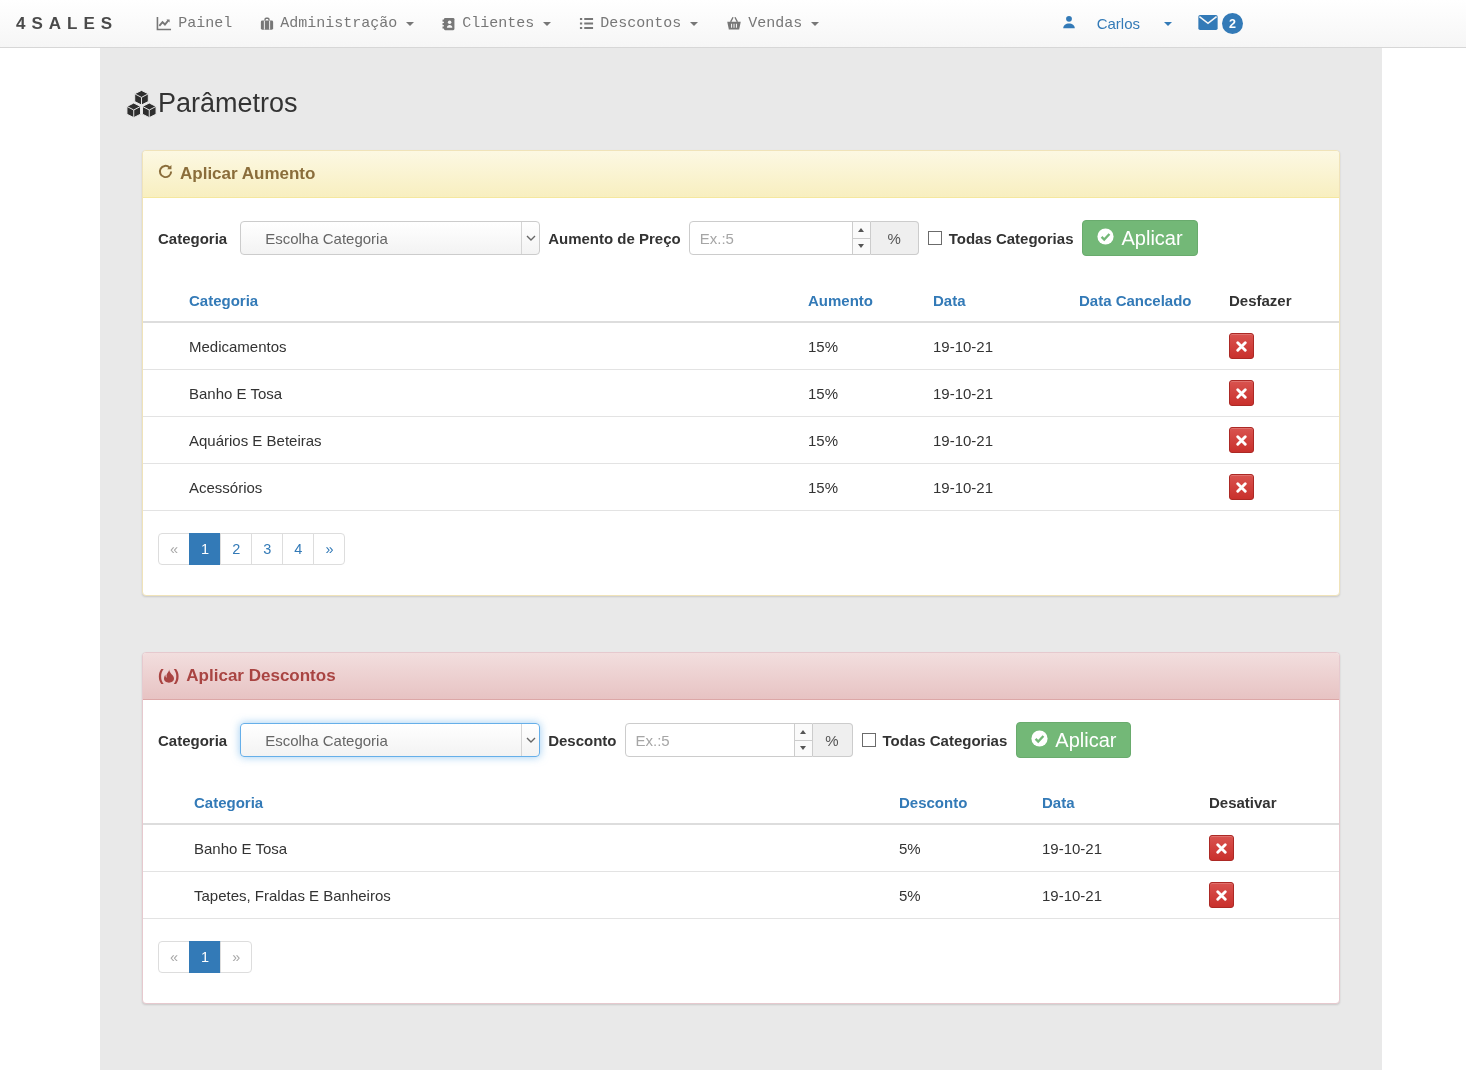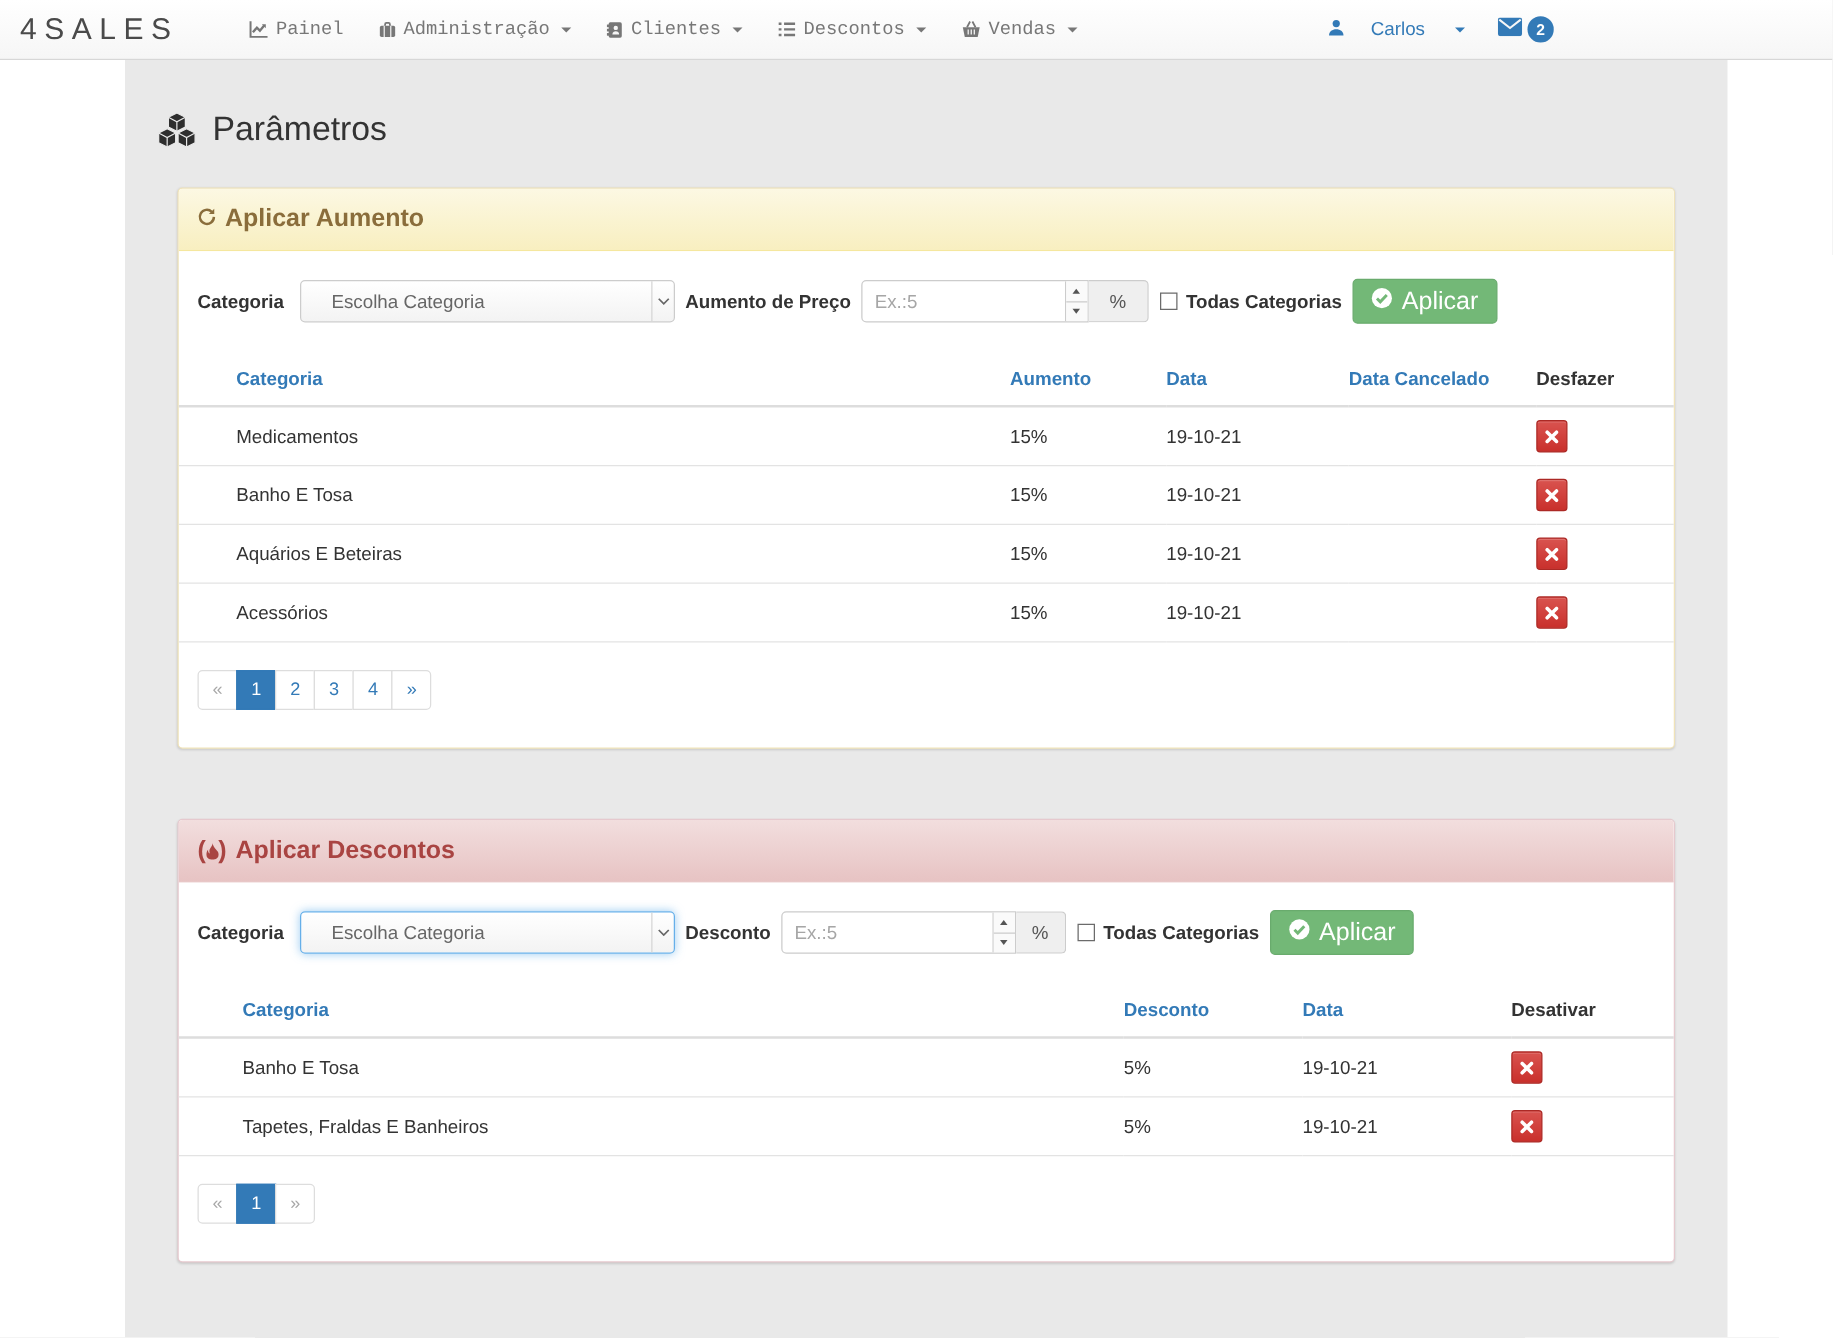--- a/index.html
+++ b/index.html
@@ -7,44 +7,44 @@
   body {
     font-family: "Liberation Sans", sans-serif;
     font-size: 15px; color:#333; background:#fff; overflow:hidden;
   }
   
   .navbar{
     position:relative; height:48px; display:flex; align-items:center;
     background:linear-gradient(#ffffff,#f6f6f6);
     border-bottom:1px solid #d7d7d7; padding:0 16px; z-index:5;
   }
-  .brand{ font-size:24px; font-weight:normal; letter-spacing:6px; color:#4a4a4a; margin-right:42px; cursor:pointer;}
+  .brand{ font-size:17px; font-weight:bold; letter-spacing:6px; color:#4a4a4a; margin-right:24px; cursor:pointer;}
   .nav-left{ display:flex; align-items:center; height:100%;}
   .nav-item{ display:flex; align-items:center; gap:6px; padding:0 14px; height:100%;
     color:#777; text-decoration:none; cursor:pointer; white-space:nowrap;font-family:Liberation Mono, monospace;}
   .nav-item svg{ display:block; }
   .caret{ display:inline-block; width:0; height:0; border-top:4px solid currentColor;
     border-left:4px solid transparent; border-right:4px solid transparent; margin-left:3px;}
   .nav-right{ position:absolute; right:223px; top:0; height:100%; display:flex; align-items:center; gap:26px;}
   .user-menu{ display:flex; align-items:center; gap:21px; color:#337ab7; cursor:pointer;}
   .messages{ display:flex; align-items:center; cursor:pointer; color:#337ab7;}
   .badge{ margin-left:4px; min-width:21px; height:21px; border-radius:50%;
     background:#337ab7; color:#fff; font-size:12.5px; font-weight:bold;
     display:flex; align-items:center; justify-content:center;}
   
   .content-wrap{ margin-left:100px; width:1282px; height:1022px; background:#e9e9e9; overflow:hidden;}
-  .page-title{ display:flex; align-items:center; gap:12px; padding:40px 0 0 25px;
+  .page-title{ display:flex; align-items:center; padding:40px 0 0 25px;
     font-size:27px; font-weight:normal; color:#333;}
   .page-title svg{ display:block;}
   
   .panel{ margin:0 42px; background:#fff; border-radius:4px; box-shadow:0 1px 2px rgba(0,0,0,.14);}
   .panel.warning{ border:1px solid #f0e3b9; margin-top:31px;}
   .panel.danger{ border:1px solid #e6c9ce; margin-top:56px;}
   .panel-heading{ display:flex; align-items:flex-end; gap:7px; padding:13px 15px;
-    font-weight:bold; font-size:20px; border-radius:3px 3px 0 0;}
+    font-weight:bold; font-size:17px; border-radius:3px 3px 0 0;}
   .warning .panel-heading{ color:#8a6d3b; background:linear-gradient(#fcf8e3,#f8efc0); border-bottom:1px solid #f5e79e;}
   .danger .panel-heading{ color:#a94442; background:linear-gradient(#f2dede,#e7c3c3); border-bottom:1px solid #dca7a7;}
   .paren{ font-weight:bold; }
   
   .panel-form{ display:flex; align-items:center; padding:22px 10px 22px 15px;}
   .flabel{ font-weight:bold; white-space:nowrap;}
   .sel{ width:300px; height:34px; margin:0 8px 0 13px; background:linear-gradient(#fff,#f3f3f3);
     border:1px solid #ccc; border-radius:4px; display:flex; align-items:center;
     justify-content:space-between; padding-left:24px; color:#666; cursor:pointer;gap:48px;}
   .sel .chev{ width:18px; align-self:stretch; display:flex; align-items:center; justify-content:center;

